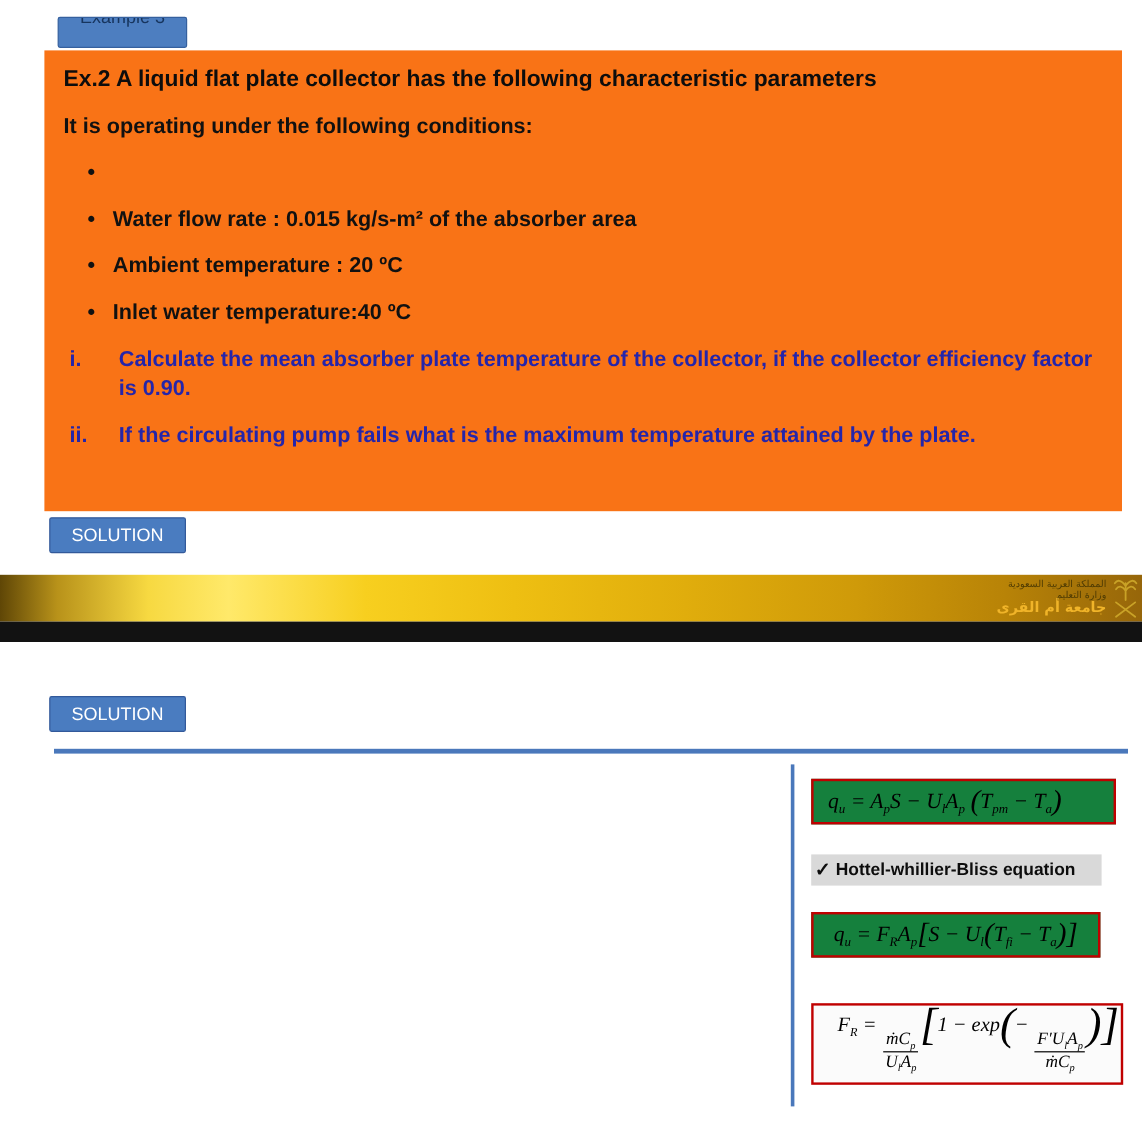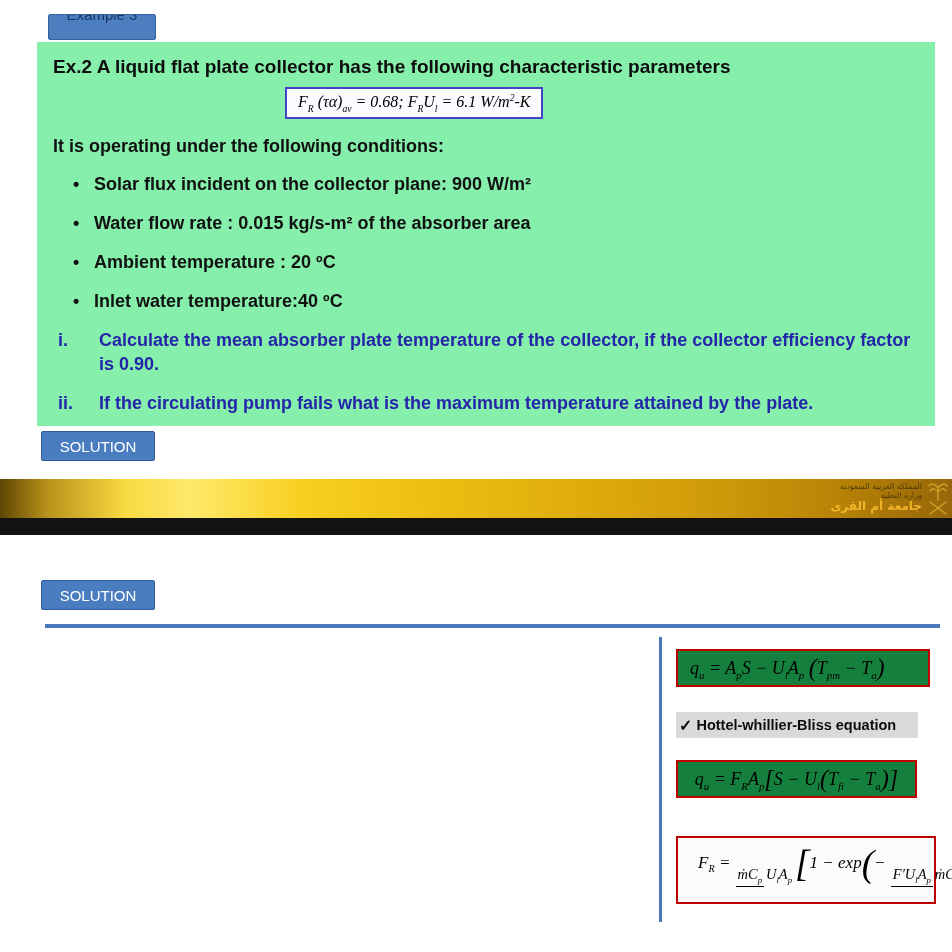--- a/index.html
+++ b/index.html
@@ -6,21 +6,21 @@
   .page{position:relative;width:952px;height:952px;background:#ffffff;overflow:hidden;
         font-family:"Liberation Sans",sans-serif;}
 
   
   .example-tab{position:absolute;left:48px;top:14px;width:106px;height:24px;
       background:#4d7ec0;border:1px solid #35609e;border-radius:2px;overflow:hidden;cursor:pointer;}
   .example-tab-label{display:block;margin-top:-9px;text-align:center;
       font-weight:400;font-size:15px;color:#17355e;}
 
   .problem-box{position:absolute;left:37px;top:42px;width:898px;height:384px;
-      background:#86efac;box-sizing:border-box;padding:12px 16px 0 16px;color:#111;}
+      background:#f97316;box-sizing:border-box;padding:12px 16px 0 16px;color:#111;}
   .prob-title{font-weight:700;font-size:19px;color:#0d0d0d;margin-top:2px;}
   .param-row{margin:9px 0 0 232px;}
   .param-box{display:inline-block;border:2px solid #4343c8;background:#fafaff;
       padding:3px 11px;color:#12126e;font-size:16px;}
   .cond-line{font-weight:600;font-size:18px;margin-top:17px;}
   .bullet{display:flex;gap:11px;margin-top:16px;font-weight:600;font-size:18px;line-height:23px;padding-left:20px;}
   .bullet .dot{width:10px;}
   .task{display:flex;margin-top:15px;color:#2525aa;font-weight:600;font-size:18px;line-height:24px;}
   .task .tn{width:46px;flex:0 0 46px;padding-left:5px;box-sizing:border-box;}
   .task .tt{flex:1;}
@@ -56,46 +56,42 @@
   .eq2{left:676px;top:760px;width:241px;height:38px;font-size:18px;justify-content:center;}
   .eq3{left:676px;top:836px;width:260px;height:68px;font-size:17px;background:#fbfbfb;padding:0 20px;}
 
   .checkline{position:absolute;left:676px;top:712px;width:242px;height:26px;background:#d9d9d9;
       display:flex;align-items:center;gap:4px;padding:0 3px;box-sizing:border-box;
       font-weight:600;font-size:14.5px;color:#0d0d0d;}
   .checkline .chk{font-weight:700;font-size:16px;}
 
   .bp{font-size:1.35em;font-weight:400;vertical-align:-0.08em;}
   .bb{font-size:2.2em;font-weight:300;vertical-align:middle;line-height:0;}
-  .frac{display:inline-flex;flex-direction:row;align-items:center;vertical-align:-0.75em;
+  .frac{display:inline-flex;flex-direction:column;align-items:center;vertical-align:-0.75em;
       font-size:0.85em;margin:0 1px;}
   .frac .fn{border-bottom:1px solid #000;padding:0 2px;line-height:1.15;}
   .frac .fd{padding:0 2px;line-height:1.15;}
 </style>
 </head>
 <body>
 
 <div class="page">
 
   <div class="example-tab">
     <span class="example-tab-label">Example 3</span>
   </div>
 
   <div class="problem-box">
     <div class="prob-title">Ex.2 A liquid flat plate collector has the following characteristic parameters</div>
 
-    <div class="param-row">
-      <span class="param-box eq">F<sub>R</sub> (τα)<sub>av</sub> = 0.68; F<sub>R</sub>U<sub>l</sub> = 6.1 W/m<sup>2</sup>-K</span>
-    </div>
 
     <div class="cond-line">It is operating under the following conditions:</div>
 
     <div class="bullet">
       <span class="dot">•</span>
-      <span>Solar flux incident on the collector plane: 900 W/m²</span>
     </div>
     <div class="bullet">
       <span class="dot">•</span>
       <span>Water flow rate : 0.015 kg/s-m² of the absorber area</span>
     </div>
     <div class="bullet">
       <span class="dot">•</span>
       <span>Ambient temperature : 20 ºC</span>
     </div>
     <div class="bullet">

